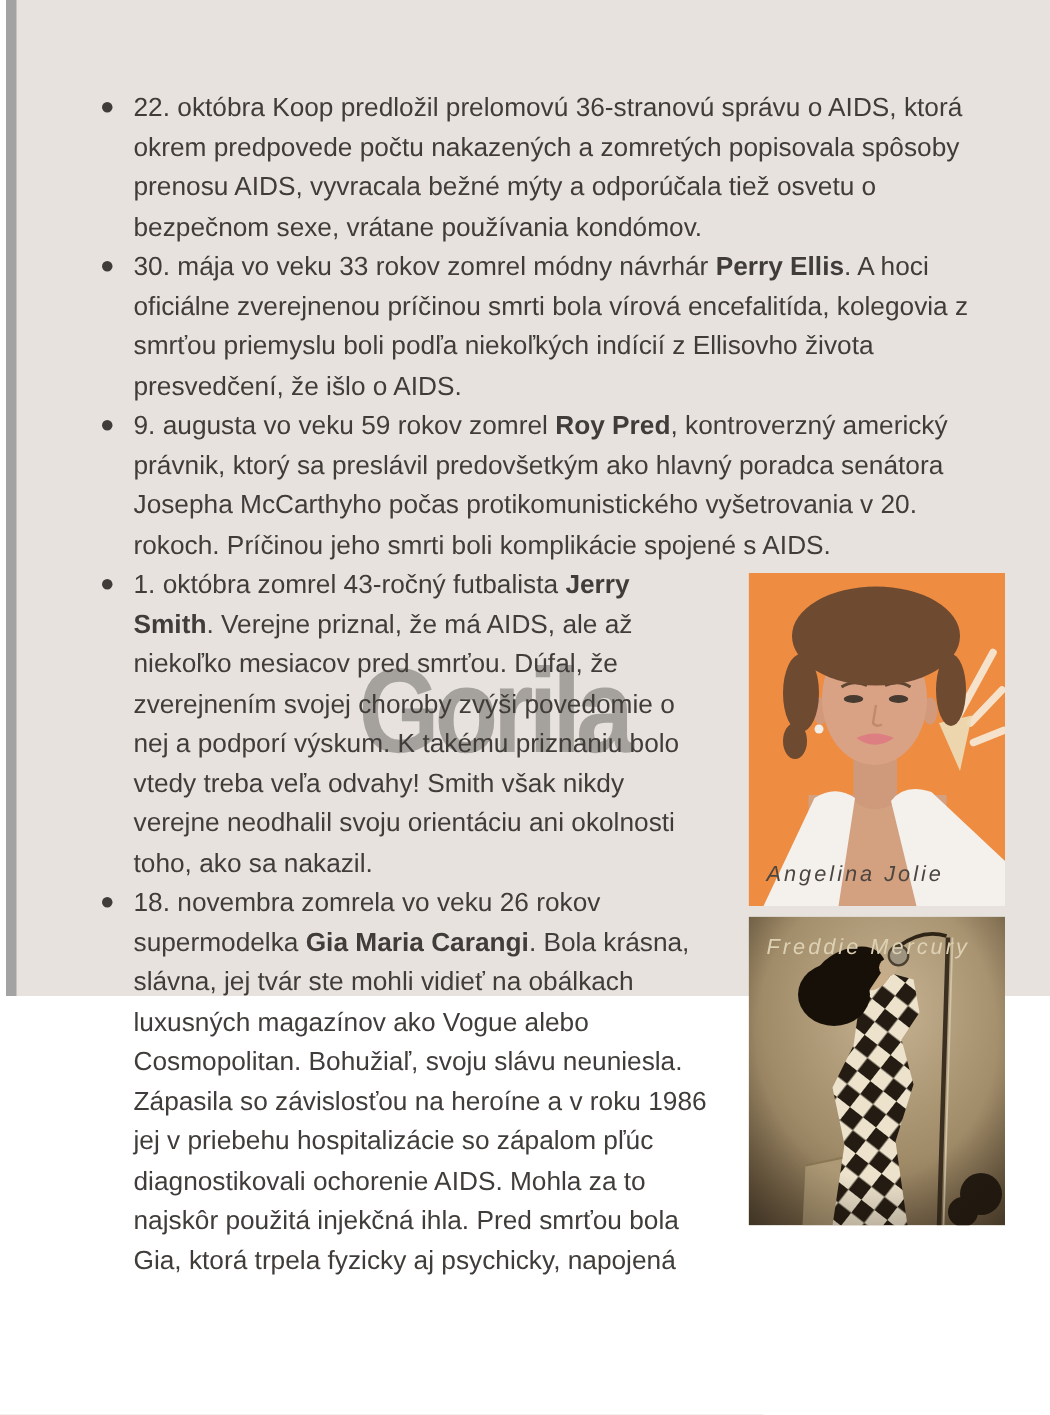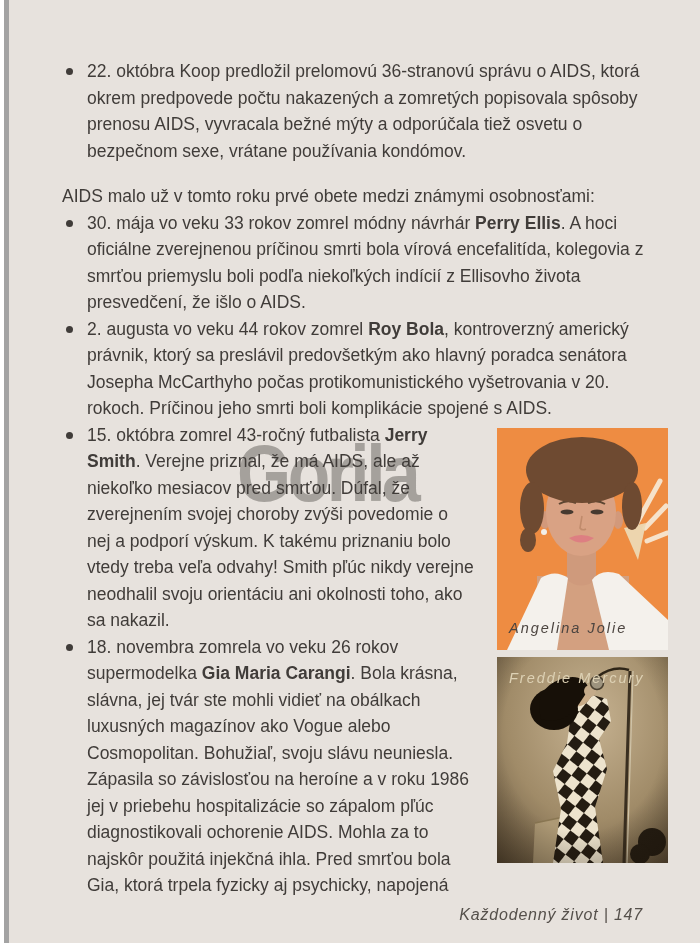--- a/index.html
+++ b/index.html
@@ -6,23 +6,23 @@
   html, body { width: 700px; height: 943px; }
   body {
     font-family: "Liberation Sans", sans-serif;
     background: #ffffff;
     position: relative;
     overflow: hidden;
   }
   .page {
     position: absolute;
     left: 4px; top: 0;
-    width: 696px; height: 943px;
+    width: 696px; height: 664px;
     background: #e7e2dd;
-    border-left: 5px solid #a3a3a3;
+    border-left: 7px solid #a3a3a3;
   }
   .watermark {
     position: absolute;
     left: 228px; top: 428px;
     font-size: 80px;
     font-weight: bold;
     color: #a5a19c;
     letter-spacing: -4px;
     transform: scaleX(0.87);
     transform-origin: 0 0;
@@ -89,25 +89,24 @@
 <div class="page">
 
   <div class="watermark">Gorila</div>
 
   <div class="content clearfix">
 
     <ul>
       <li><span>22. októbra Koop predložil prelomovú 36-stranovú správu o AIDS, ktorá okrem predpovede počtu nakazených a zomretých popisovala spôsoby prenosu AIDS, vyvracala bežné mýty a odporúčala tiež osvetu o bezpečnom sexe, vrátane používania kondómov.</span></li>
     </ul>
 
-    <p class="lead">AIDS malo už v tomto roku prvé obete medzi známymi osobnosťami:</p>
 
     <ul>
       <li><span>30. mája vo veku 33 rokov zomrel módny návrhár </span><span class="b">Perry Ellis</span><span>. A hoci oficiálne zverejnenou príčinou smrti bola vírová encefalitída, kolegovia z smrťou priemyslu boli podľa niekoľkých indícií z Ellisovho života presvedčení, že išlo o AIDS.</span></li>
-      <li><span>2. augusta vo veku 44 rokov zomrel </span><span class="b">Roy Bola</span><span>, kontroverzný americký právnik, ktorý sa preslávil predovšetkým ako hlavný poradca senátora Josepha McCarthyho počas protikomunistického vyšetrovania v 20. rokoch. Príčinou jeho smrti boli komplikácie spojené s AIDS.</span></li>
+      <li><span>9. augusta vo veku 59 rokov zomrel </span><span class="b">Roy Pred</span><span>, kontroverzný americký právnik, ktorý sa preslávil predovšetkým ako hlavný poradca senátora Josepha McCarthyho počas protikomunistického vyšetrovania v 20. rokoch. Príčinou jeho smrti boli komplikácie spojené s AIDS.</span></li>
     </ul>
 
     <div class="photo-col">
 
       <div class="photo" style="height:222px;">
         <svg width="171" height="222" viewBox="0 0 171 222">
           <rect width="171" height="222" fill="#ee8c42"></rect>
           <g stroke="#f7ecd9" stroke-width="5" stroke-linecap="round" fill="none" opacity="0.9">
             <path d="M140 95 L163 53"></path>
             <path d="M148 100 L169 78"></path>
@@ -174,21 +173,20 @@
           <circle cx="93" cy="34" r="6" fill="#c4ab8a"></circle>
           <circle cx="100" cy="26" r="6.5" fill="#9d937e" stroke="#4a4030" stroke-width="1.5"></circle>
           <rect width="171" height="206" fill="url(#vig)"></rect>
         </svg>
         <span class="caption caption-freddie">Freddie Mercury</span>
       </div>
 
     </div>
 
     <ul>
-      <li><span>15. októbra zomrel 43-ročný futbalista </span><span class="b">Jerry Smith</span><span>. Verejne priznal, že má AIDS, ale až niekoľko mesiacov pred smrťou. Dúfal, že zverejnením svojej choroby zvýši povedomie o nej a podporí výskum. K takému priznaniu bolo vtedy treba veľa odvahy! Smith pľúc nikdy verejne neodhalil svoju orientáciu ani okolnosti toho, ako sa nakazil.</span></li>
+      <li><span>1. októbra zomrel 43-ročný futbalista </span><span class="b">Jerry Smith</span><span>. Verejne priznal, že má AIDS, ale až niekoľko mesiacov pred smrťou. Dúfal, že zverejnením svojej choroby zvýši povedomie o nej a podporí výskum. K takému priznaniu bolo vtedy treba veľa odvahy! Smith však nikdy verejne neodhalil svoju orientáciu ani okolnosti toho, ako sa nakazil.</span></li>
       <li><span>18. novembra zomrela vo veku 26 rokov supermodelka </span><span class="b">Gia Maria Carangi</span><span>. Bola krásna, slávna, jej tvár ste mohli vidieť na obálkach luxusných magazínov ako Vogue alebo Cosmopolitan. Bohužiaľ, svoju slávu neuniesla. Zápasila so závislosťou na heroíne a v roku 1986 jej v priebehu hospitalizácie so zápalom pľúc diagnostikovali ochorenie AIDS. Mohla za to najskôr použitá injekčná ihla. Pred smrťou bola Gia, ktorá trpela fyzicky aj psychicky, napojená</span></li>
     </ul>
 
   </div>
 
-  <div class="footer">Každodenný život | 147</div>
 
 </div>
 
 </body></html>

